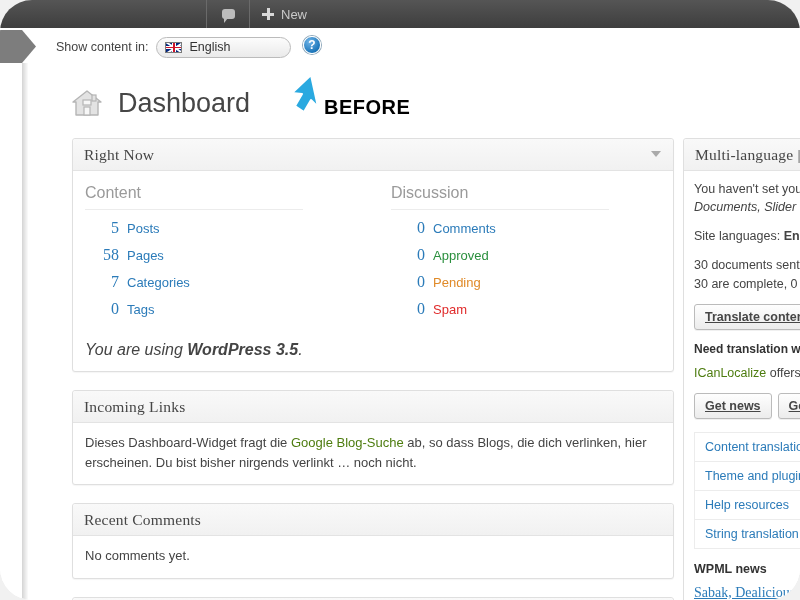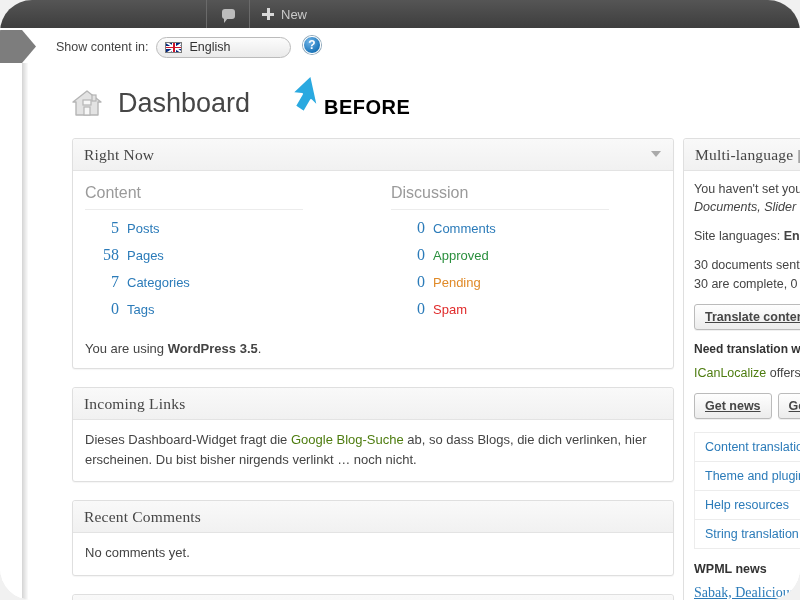--- a/index.html
+++ b/index.html
@@ -154,21 +154,21 @@
   }
   .rn-row{display:flex;align-items:baseline;margin:9px 0;}
   .rn-num{
     width:34px;text-align:right;margin-right:8px;flex:none;
     font-size:16px;color:#2b7bb9;font-family:"Liberation Serif",serif;
   }
   .rn-lbl{font-size:13px;color:#2b7bb9;}
   .rn-lbl.green{color:#2a8f3d;}
   .rn-lbl.orange{color:#e08a28;}
   .rn-lbl.red{color:#e02b2b;}
-  .wp-ver{margin-top:14px;font-size:13px;color:#444;}
+  .wp-ver{margin-top:14px;font-size:16px;color:#444;font-style:italic;}
   .wp-ver b{font-weight:bold;}
 
   .plain-txt{font-size:13px;color:#444;line-height:1.5;}
   .lnk{color:#4d7c0f;text-decoration:none;}
 
   
   .side-body{padding:9px 10px 11px;}
   .side-p{font-size:12.5px;color:#444;line-height:1.45;margin:0 0 11px;white-space:nowrap;}
   .side-p i{font-style:italic;}
   .side-p b{font-weight:bold;}

